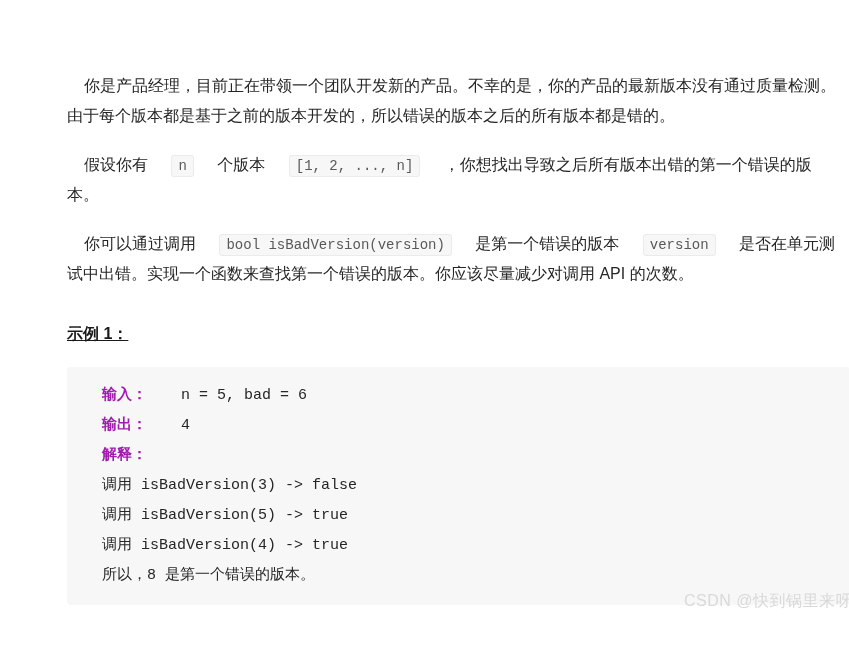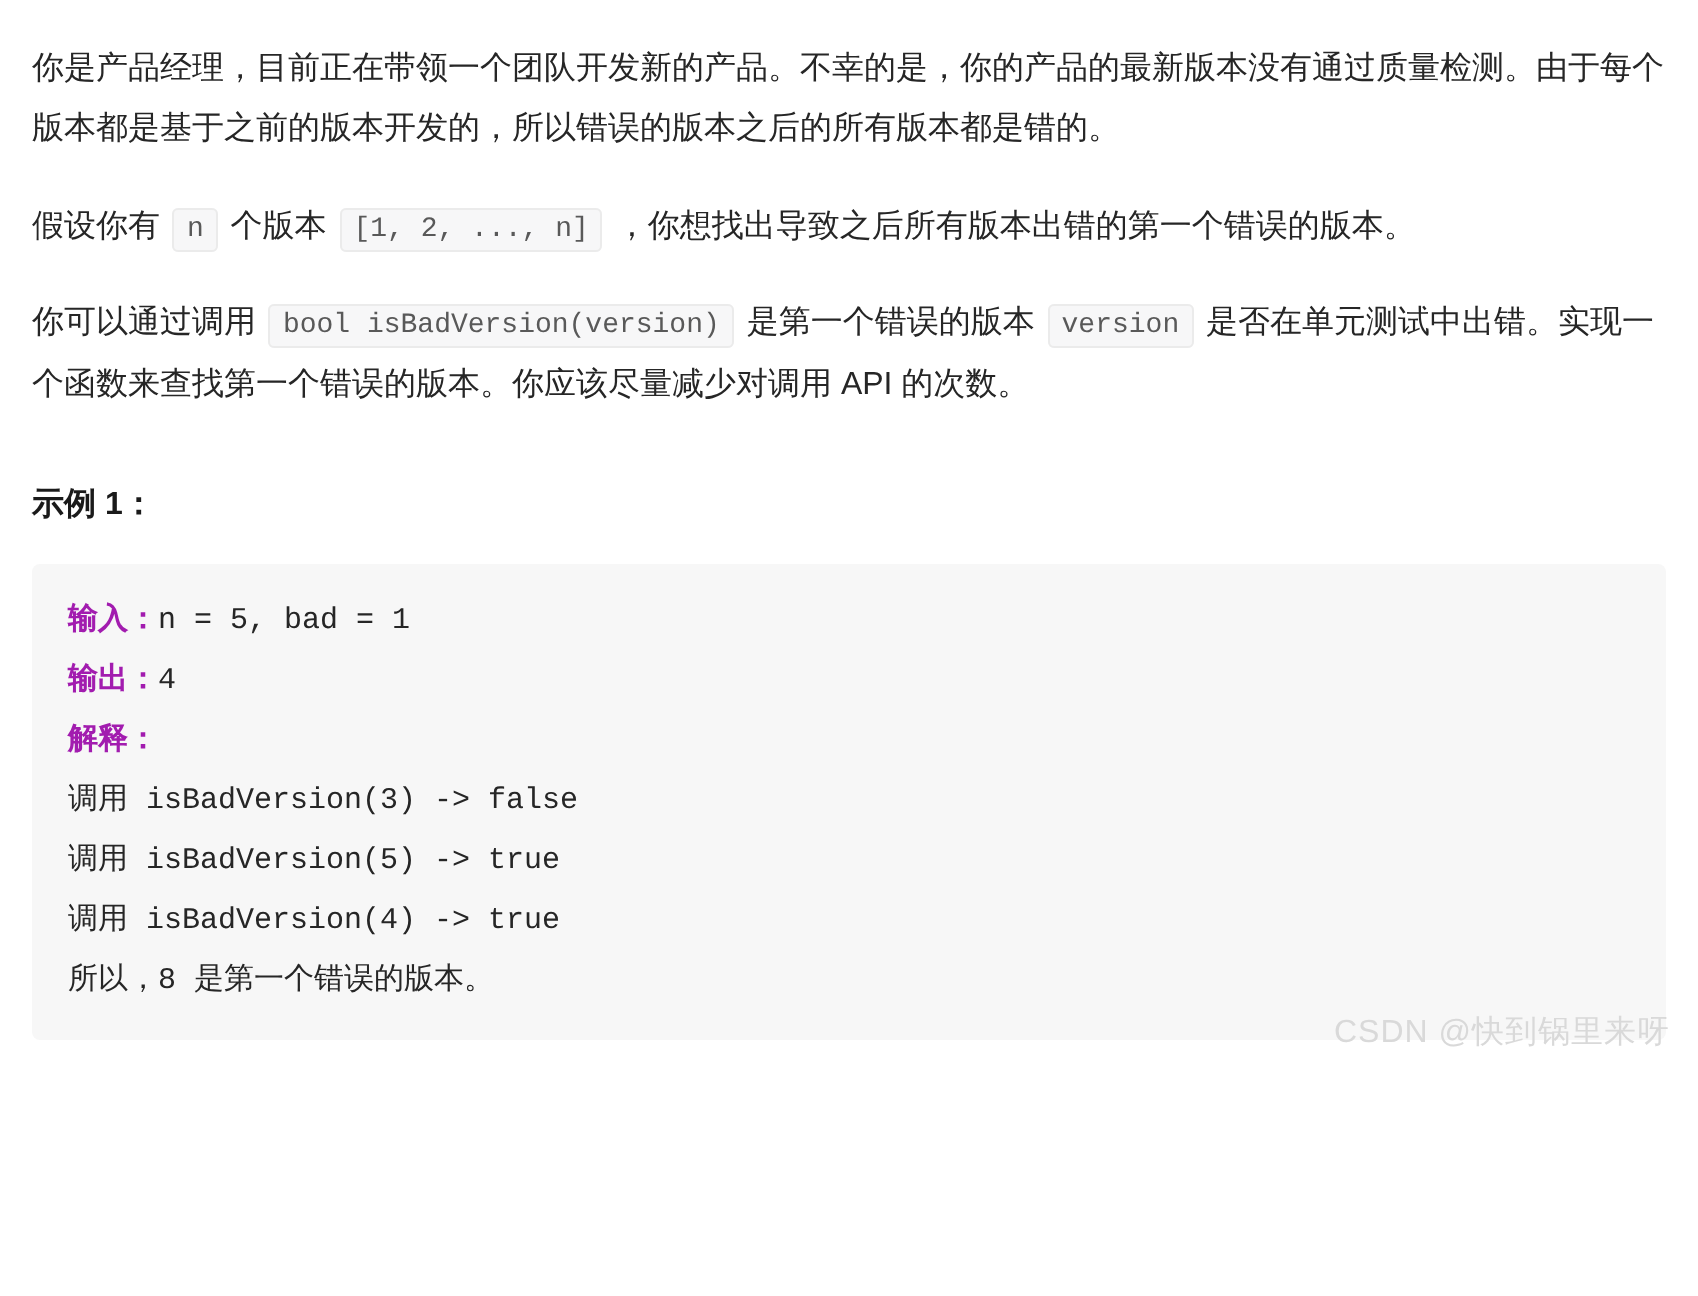--- a/index.html
+++ b/index.html
@@ -1,16 +1,16 @@
 <!DOCTYPE html>
 <html><head>
   <meta charset="utf-8">
   <style>
     * {
-      margin: 0;
+      margin: 17px;
       padding: 0;
       box-sizing: border-box;
     }
     body {
       font-family: -apple-system, BlinkMacSystemFont, "Segoe UI", "PingFang SC", "Hiragino Sans GB", "Microsoft YaHei", sans-serif;
       background: #ffffff;
       color: #262626;
       padding: 20px 16px;
       width: 849px;
       font-size: 16px;
@@ -30,20 +30,21 @@
       font-size: 14px;
       color: #595959;
       margin: 0 2px;
     }
     .heading {
       font-weight: 600;
       color: #1a1a1a;
       margin-top: 30px;
       margin-bottom: 14px;
       font-size: 16px;
+      text-decoration: underline;
     }
     pre.codeblock {
       background: #f7f7f7;
       border-radius: 4px;
       padding: 14px 18px;
       font-family: "SFMono-Regular", Consolas, "Liberation Mono", Menlo, monospace;
       font-size: 15px;
       line-height: 2.0;
       color: #262626;
       white-space: pre;
@@ -73,21 +74,21 @@
 <p>
   <span>假设你有 </span><code class="inline">n</code><span> 个版本 </span><code class="inline">[1, 2, ..., n]</code><span> ，你想找出导致之后所有版本出错的第一个错误的版本。</span>
 </p>
 
 <p>
   <span>你可以通过调用 </span><code class="inline">bool isBadVersion(version)</code><span> 是第一个错误的版本 </span><code class="inline">version</code><span> 是否在单元测试中出错。实现一个函数来查找第一个错误的版本。你应该尽量减少对调用 API 的次数。</span>
 </p>
 
 <div class="heading">示例 1：</div>
 
-<pre class="codeblock"><span class="bold">输入：</span><span>n = 5, bad = 1</span>
+<pre class="codeblock"><span class="bold">输入：</span><span>n = 5, bad = 6</span>
 <span class="bold">输出：</span><span>4</span>
 <span class="bold">解释：</span>
 <span>调用 isBadVersion(3) -&gt; false</span>
 <span>调用 isBadVersion(5) -&gt; true</span>
 <span>调用 isBadVersion(4) -&gt; true</span>
 <span>所以，8 是第一个错误的版本。</span></pre>
 
 <div class="watermark">CSDN @快到锅里来呀</div>
 
 </body></html>

